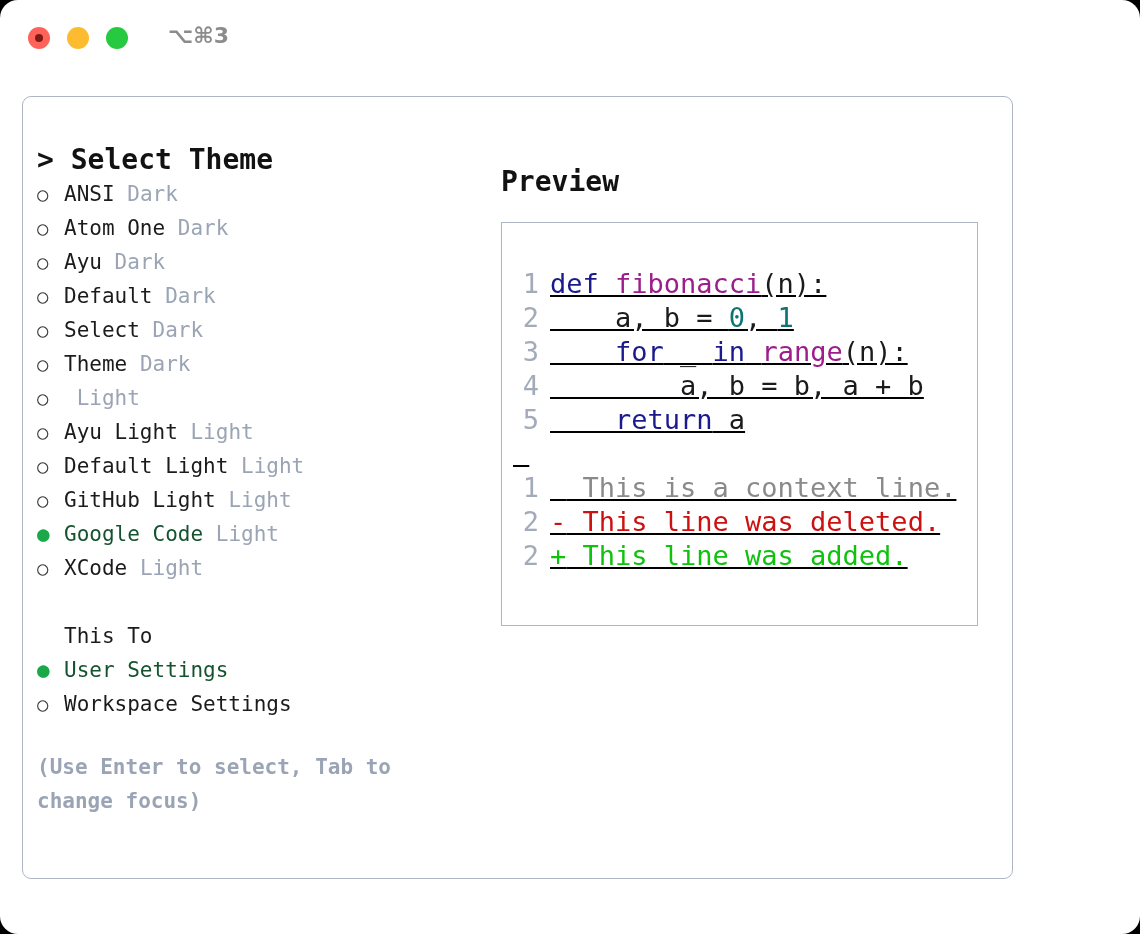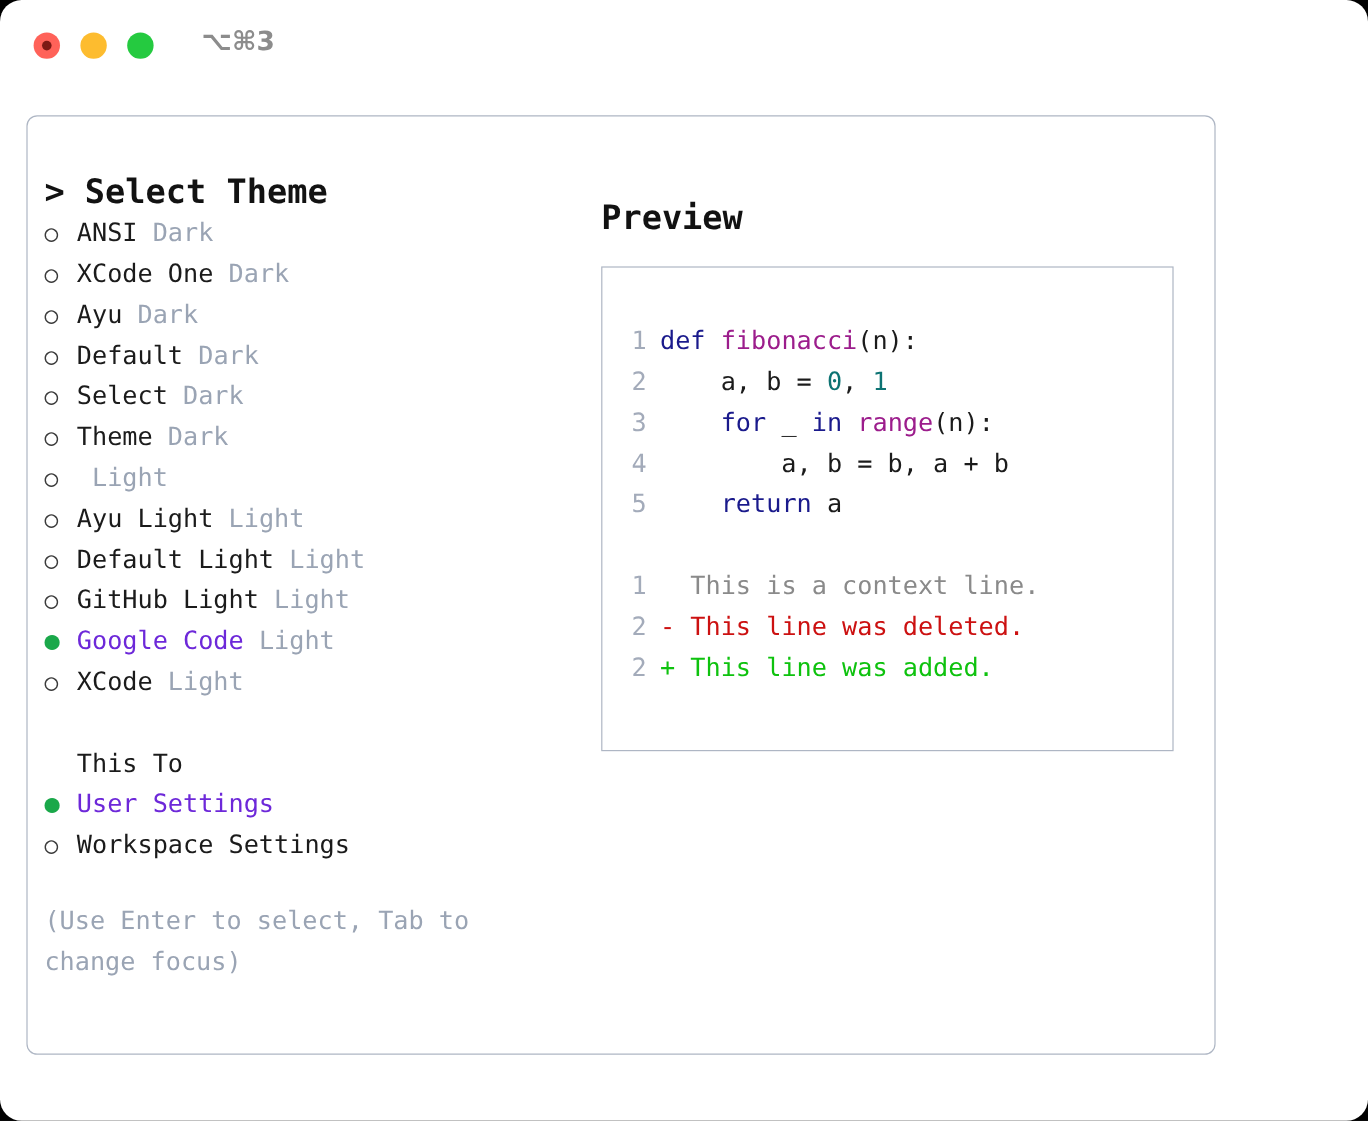--- a/index.html
+++ b/index.html
@@ -106,41 +106,42 @@
     width: 27px;
     flex: 0 0 27px;
     font-size: 19px;
     color: #3a3a3a;
   }
   .bullet.sel {
     color: #1aa84a;
     font-size: 21px;
   }
   .opt-name { color: #1b1b1b; }
-  .opt-name.sel { color: #6d28d9; }
+  .opt-name.sel { color: #14532d; }
   .opt-tag  { color: #9aa4b4; }
 
   .apply-head {
     padding-left: 27px;
     font-size: 21px;
     color: #1b1b1b;
     line-height: 34px;
     height: 34px;
     white-space: pre;
   }
 
   .spacer-row { height: 34px; }
 
   .hint {
     margin-top: 29px;
     font-size: 21px;
     line-height: 34px;
     color: #9aa4b4;
     width: 400px;
     white-space: normal;
+    font-weight: bold;
   }
 
   
   .right-col {
     position: absolute;
     left: 478px;
     top: 46px;
     width: 500px;
     margin-top: 22px;
   }
@@ -153,23 +154,24 @@
     height: 404px;
     box-sizing: border-box;
     border: 1.6px solid #aeb6c4;
     background: #ffffff;
   }
 
   .code {
     position: absolute;
     left: 11px;
     top: 44px;
-    font-size: 21px;
-    line-height: 34px;
-    white-space: pre;
+    font-size: 27px;
+    line-height: 34px;
+    white-space: pre;
+    text-decoration: underline;
   }
 
   .cline { display: block; height: 34px; white-space: pre; }
 
   .lnum {
     display: inline-block;
     width: 26px;
     text-align: right;
     color: #a3abba;
   }
@@ -196,21 +198,21 @@
     <div class="dot dot-max"></div>
     <div class="shortcut">⌥⌘3</div>
   </div>
 
   <div class="frame">
 
     <div class="left-col">
       <div class="section-head">&gt; Select Theme</div>
       <div id="theme-list">
           <div class="opt-row"><span class="bullet">○</span><span class="opt-name">ANSI</span><span> </span><span class="opt-tag">Dark</span></div>
-          <div class="opt-row"><span class="bullet">○</span><span class="opt-name">XCode One</span><span> </span><span class="opt-tag">Dark</span></div>
+          <div class="opt-row"><span class="bullet">○</span><span class="opt-name">Atom One</span><span> </span><span class="opt-tag">Dark</span></div>
           <div class="opt-row"><span class="bullet">○</span><span class="opt-name">Ayu</span><span> </span><span class="opt-tag">Dark</span></div>
           <div class="opt-row"><span class="bullet">○</span><span class="opt-name">Default</span><span> </span><span class="opt-tag">Dark</span></div>
           <div class="opt-row"><span class="bullet">○</span><span class="opt-name">Select</span><span> </span><span class="opt-tag">Dark</span></div>
           <div class="opt-row"><span class="bullet">○</span><span class="opt-name">Theme</span><span> </span><span class="opt-tag">Dark</span></div>
           <div class="opt-row"><span class="bullet">○</span><span> </span><span class="opt-tag">Light</span></div>
           <div class="opt-row"><span class="bullet">○</span><span class="opt-name">Ayu Light</span><span> </span><span class="opt-tag">Light</span></div>
           <div class="opt-row"><span class="bullet">○</span><span class="opt-name">Default Light</span><span> </span><span class="opt-tag">Light</span></div>
           <div class="opt-row"><span class="bullet">○</span><span class="opt-name">GitHub Light</span><span> </span><span class="opt-tag">Light</span></div>
           <div class="opt-row"><span class="bullet sel">●</span><span class="opt-name sel">Google Code</span><span> </span><span class="opt-tag">Light</span></div>
           <div class="opt-row"><span class="bullet">○</span><span class="opt-name">XCode</span><span> </span><span class="opt-tag">Light</span></div>

